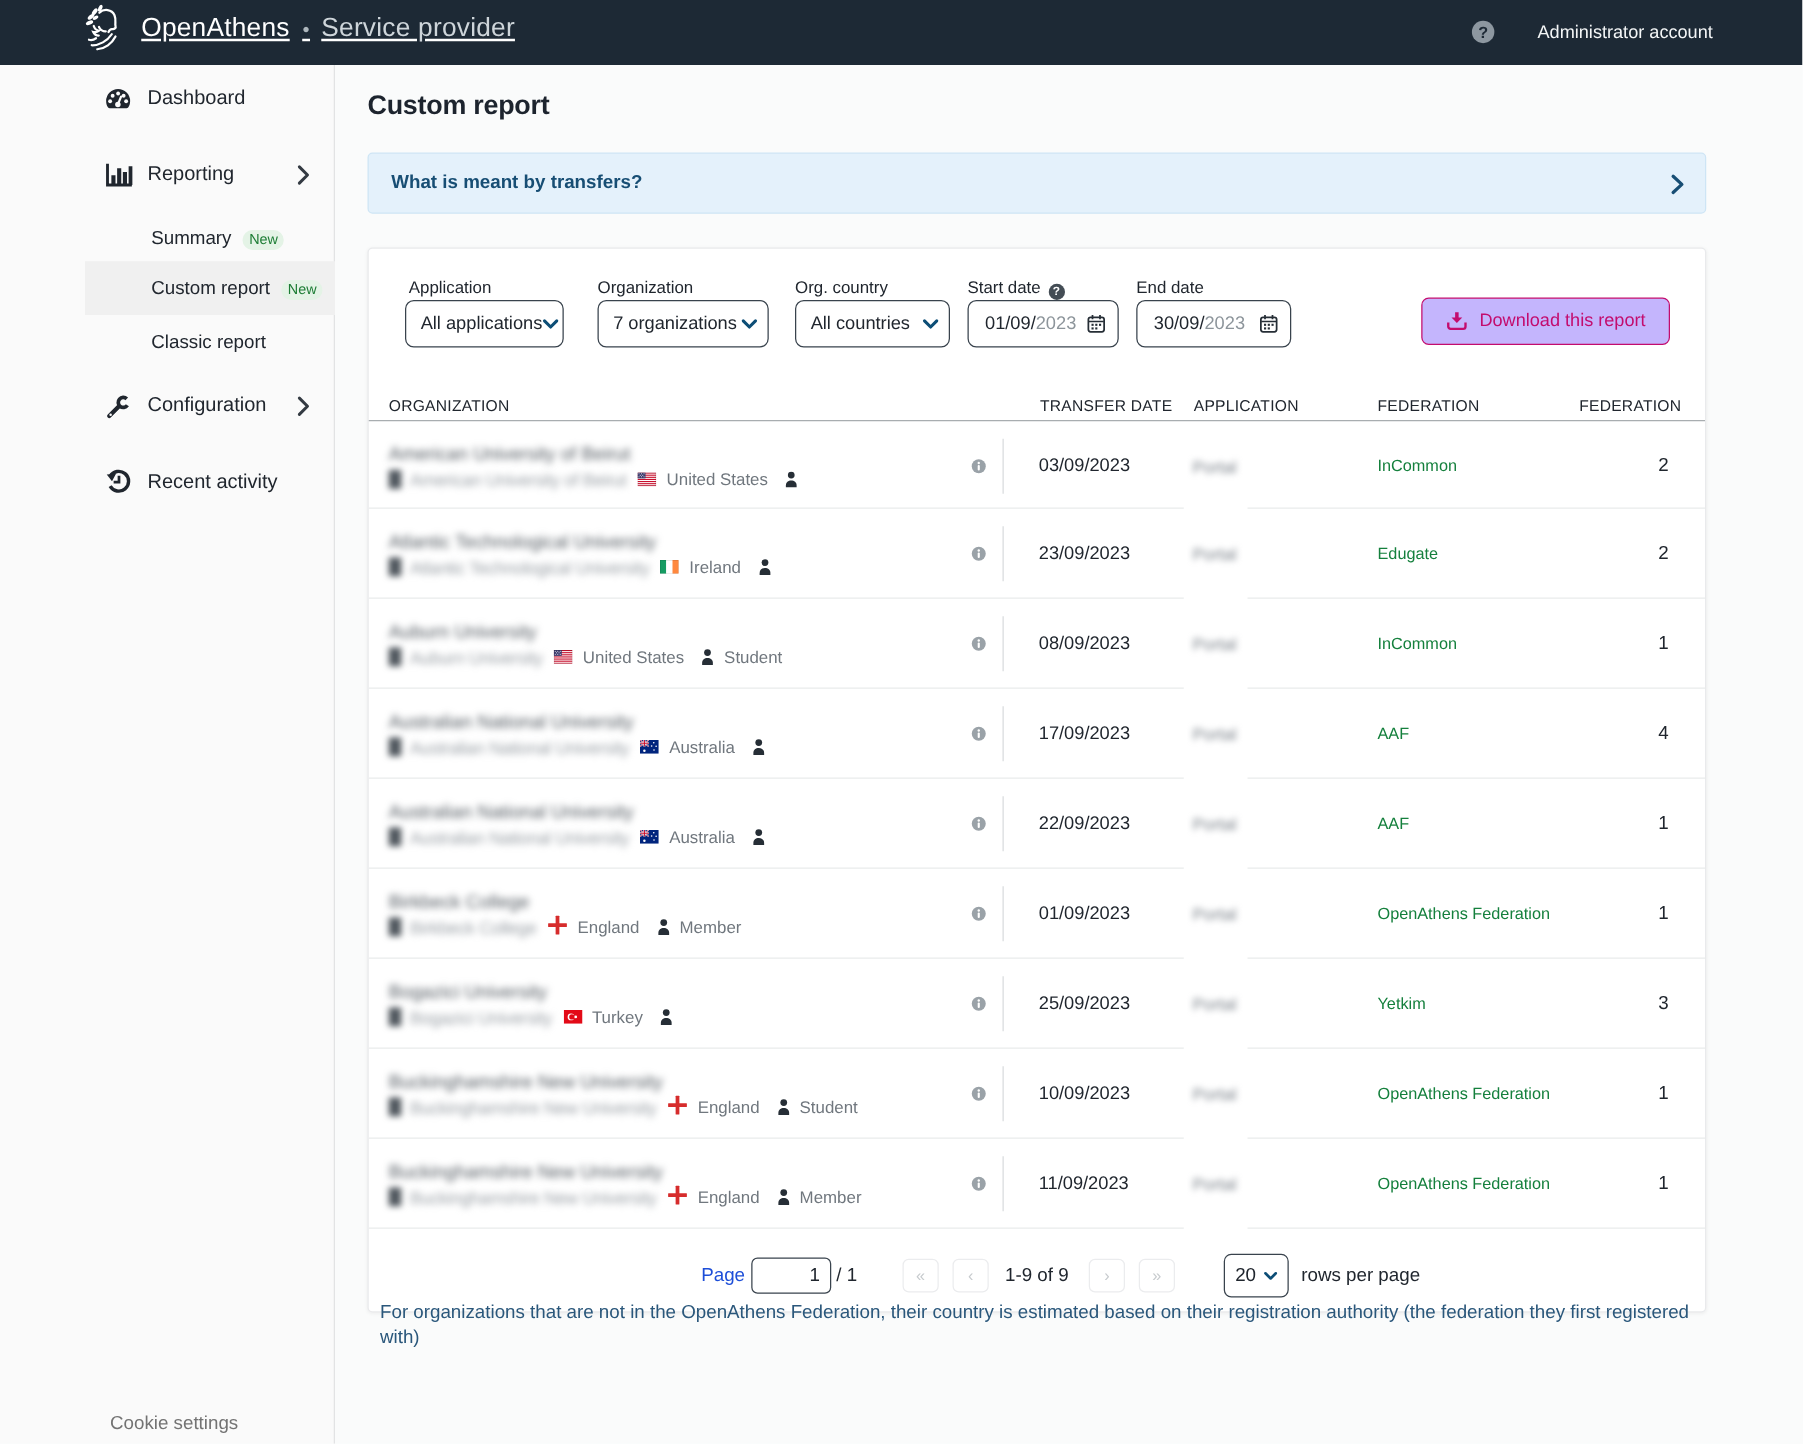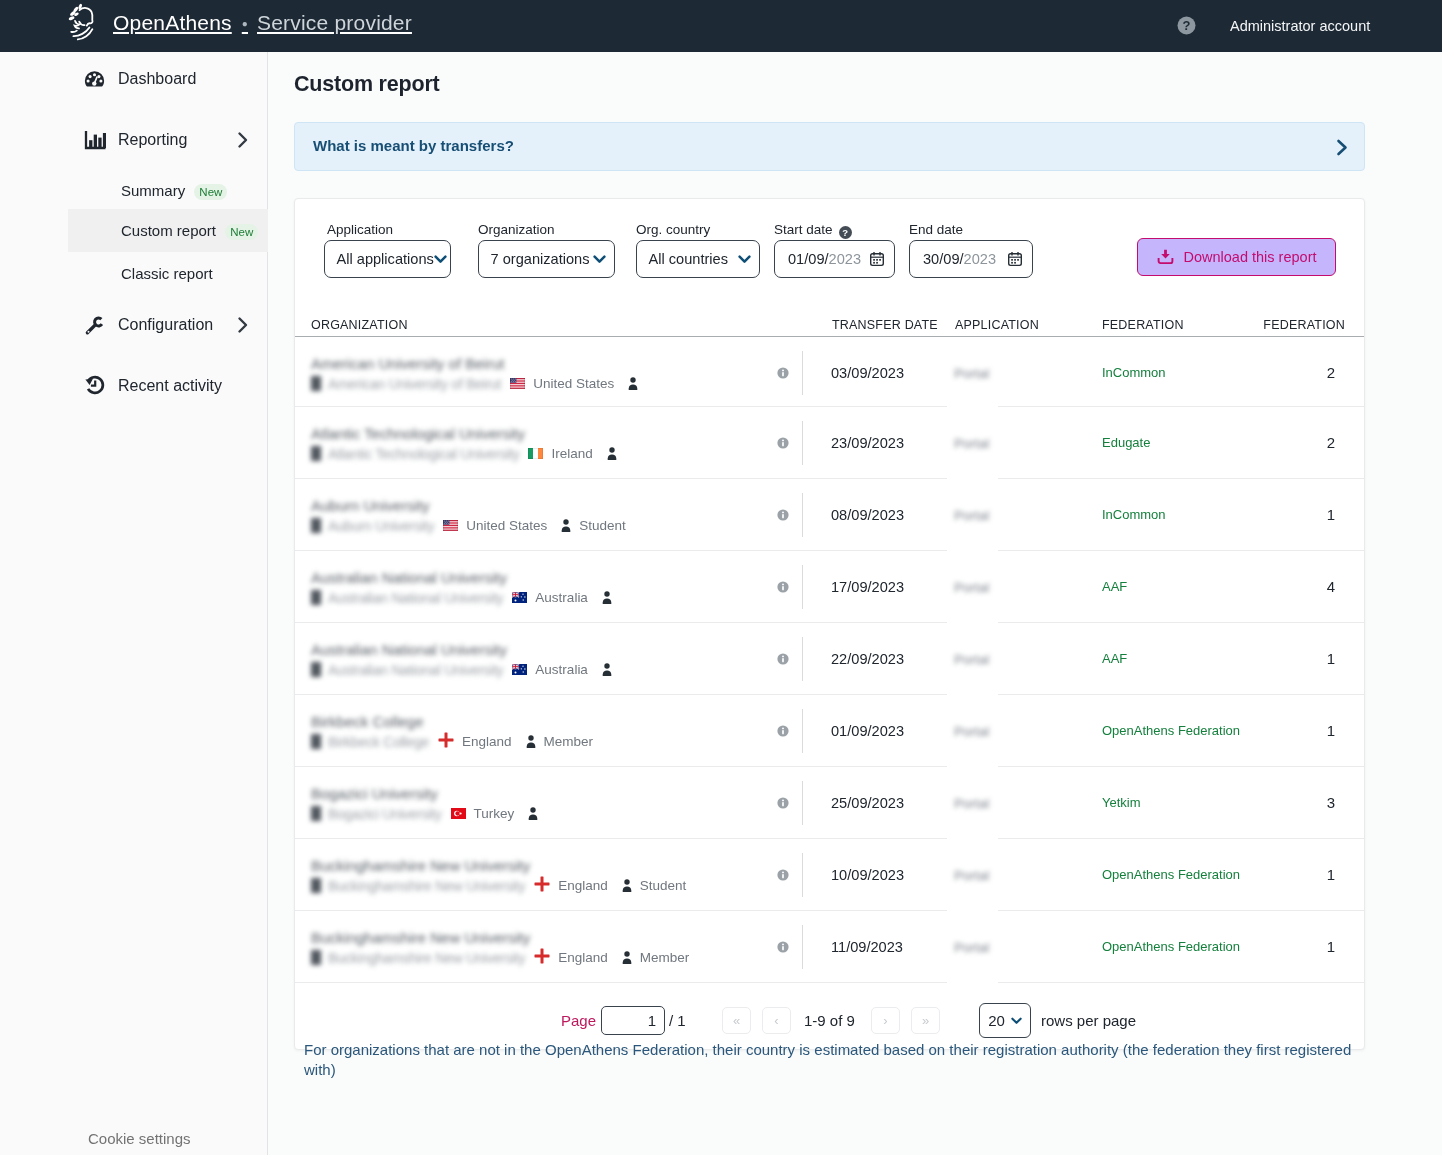--- a/index.html
+++ b/index.html
@@ -70,21 +70,21 @@
 .vdiv { position:absolute; left:507px; top:14px; width:1px; height:44px; background:#d9dcde; }
 .dcol { position:absolute; left:536px; top:0; height:72px; line-height:72px; font-size:14.6px; color:#20262e; }
 .acov { position:absolute; left:652px; top:58px; width:51px; height:22px; background:#fff; z-index:2; }
 .acol { position:absolute; left:659px; top:0; height:72px; z-index:3; display:flex; align-items:center; }
 .blur3 { font-size:13.5px; color:#7b828a; filter:blur(2.4px); }
 .fcol { position:absolute; left:807px; top:0; height:72px; line-height:72px; font-size:13px; color:#15803d; }
 .ncol { position:absolute; right:29px; top:0; height:72px; line-height:72px; font-size:15px; color:#20262e; }
 
 
 .pag { position:absolute; left:0; top:787px; width:1069px; height:64px; }
-.pag .ptxt { position:absolute; left:266px; top:26px; font-size:15px; color:#be185d; }
+.pag .ptxt { position:absolute; left:266px; top:26px; font-size:15px; color:#1d4ed8; }
 .pinput { position:absolute; left:306px; top:20px; width:64px; height:29px; border:1px solid #39434d; border-radius:5px; font-size:15px; color:#20262e; text-align:right; line-height:27px; padding-right:8px; }
 .pslash { position:absolute; left:374px; top:26px; font-size:15px; color:#20262e; }
 .pbtn { position:absolute; top:21px; width:29px; height:27px; border:1px solid #ebecee; border-radius:5px; color:#c7cbce; font-size:13px; text-align:center; line-height:25px; }
 .pinfo { position:absolute; left:509px; top:26px; font-size:15px; color:#20262e; }
 .psel { position:absolute; left:684px; top:17px; width:52px; height:35px; border:1px solid #39434d; border-radius:6px; display:flex; align-items:center; justify-content:center; gap:6px; font-size:15px; color:#20262e; }
 .prpp { position:absolute; left:746px; top:26px; font-size:15px; color:#20262e; }
 
 .note { position:absolute; left:35px; top:988px; width:1060px; font-size:15px; color:#2a577b; line-height:20px; }
 </style></head>
 <body>

